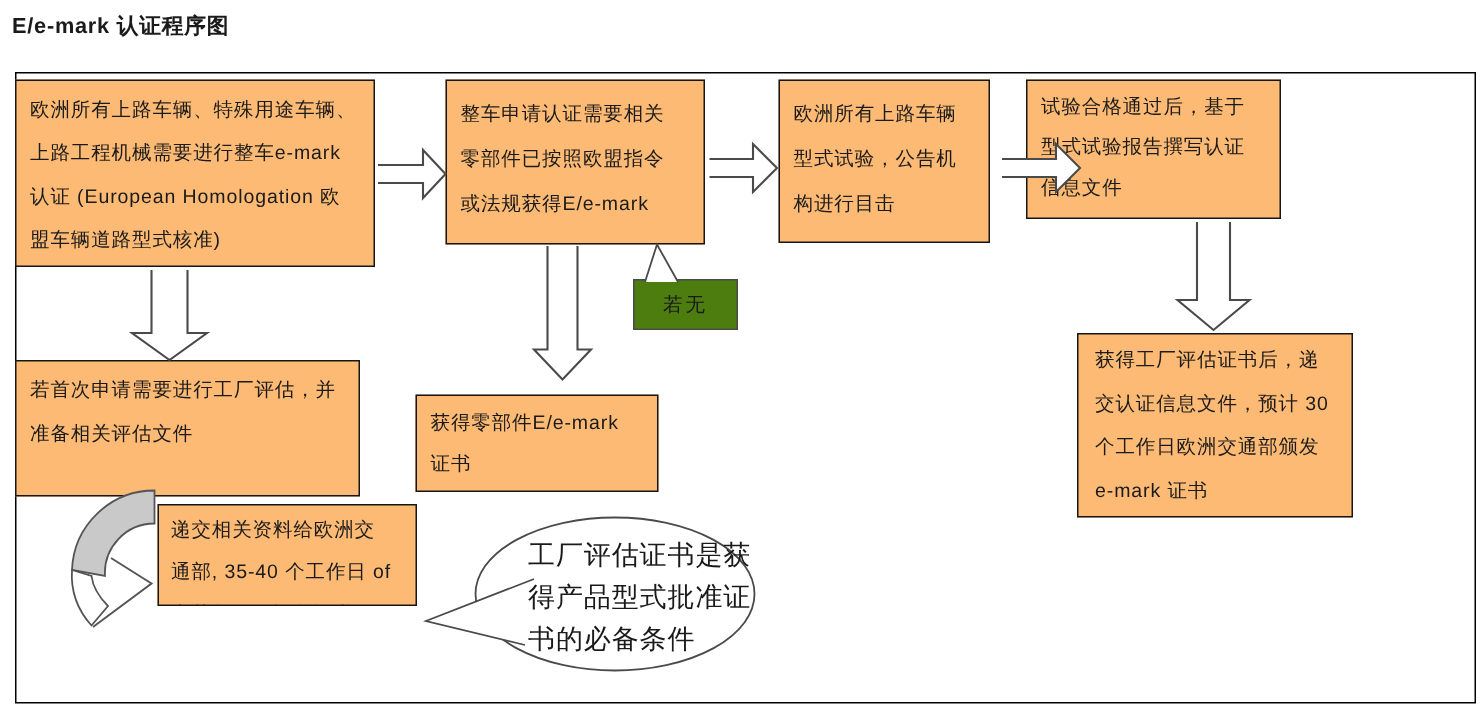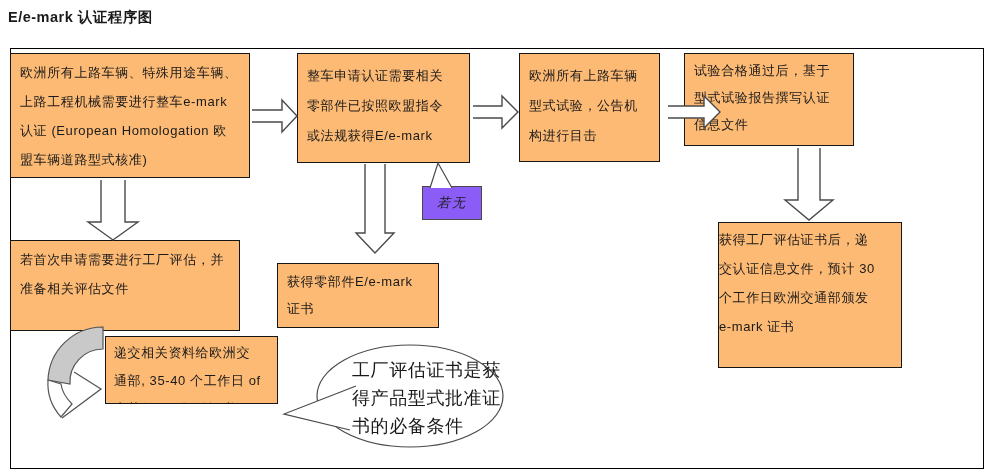--- a/index.html
+++ b/index.html
@@ -5,23 +5,23 @@
   html,body{margin:0;padding:0;background:#fff;}
   body{width:989px;height:475px;position:relative;overflow:hidden;
        font-family:"Liberation Sans","DejaVu Sans",sans-serif;color:#1a1a1a;}
   .title{position:absolute;left:8px;top:8px;font-size:14.5px;font-weight:bold;
          letter-spacing:0.5px;text-align:right;}
   .frame{position:absolute;left:10px;top:48px;width:972px;height:419px;
          border:1px solid #000;z-index:1;}
   .bx{position:absolute;background:#fdba74;border:1.5px solid #161616;
       font-size:13px;letter-spacing:0.6px;line-height:29px;
       padding:4px 9px;white-space:pre;overflow:hidden;z-index:2;box-sizing:border-box;}
-  .callout-rect{position:absolute;left:422px;top:186px;width:60px;height:34px;
-      background:#8b5cf6;border:1px solid #4a4a4a;z-index:2;display:flex;
-      align-items:center;justify-content:center;font-size:13px;letter-spacing:2px;box-sizing:border-box;font-style:italic;}
+  .callout-rect{position:absolute;left:422px;top:186px;width:70px;height:34px;
+      background:#4d7c0f;border:1px solid #4a4a4a;z-index:2;display:flex;
+      align-items:center;justify-content:center;font-size:13px;letter-spacing:2px;box-sizing:border-box;}
   .ellipse-text{position:absolute;left:352px;top:356px;width:140px;
       font-size:18px;letter-spacing:0.6px;line-height:28px;white-space:pre;z-index:10;}
   svg.overlay{position:absolute;left:0;top:0;z-index:5;pointer-events:none;}
 </style>
 </head>
 <body>
 
 <div class="title">E/e-mark 认证程序图</div>
 
 <div class="frame"></div>
@@ -36,21 +36,21 @@
 或法规获得E/e-mark</div>
 
 <div class="bx" style="left:519px;top:53px;width:141px;height:109px;line-height:30px;padding-top:7px;">欧洲所有上路车辆
 型式试验，公告机
 构进行目击</div>
 
 <div class="bx" style="left:684px;top:53px;width:170px;height:93px;line-height:27px;padding-top:3px;">试验合格通过后，基于
 型式试验报告撰写认证
 信息文件</div>
 
-<div class="bx" style="left:718px;top:222px;width:184px;height:146px;padding-top:2px;padding-left:0;">获得工厂评估证书后，递
+<div class="bx" style="left:718px;top:222px;width:184px;height:123px;padding-top:2px;padding-left:11px;">获得工厂评估证书后，递
 交认证信息文件，预计 30
 个工作日欧洲交通部颁发
 e-mark 证书</div>
 
 <div class="bx" style="left:10px;top:240px;width:230px;height:91px;padding-top:4px;">若首次申请需要进行工厂评估，并
 准备相关评估文件</div>
 
 <div class="bx" style="left:277px;top:263px;width:162px;height:65px;line-height:27px;">获得零部件E/e-mark
 证书</div>
 

